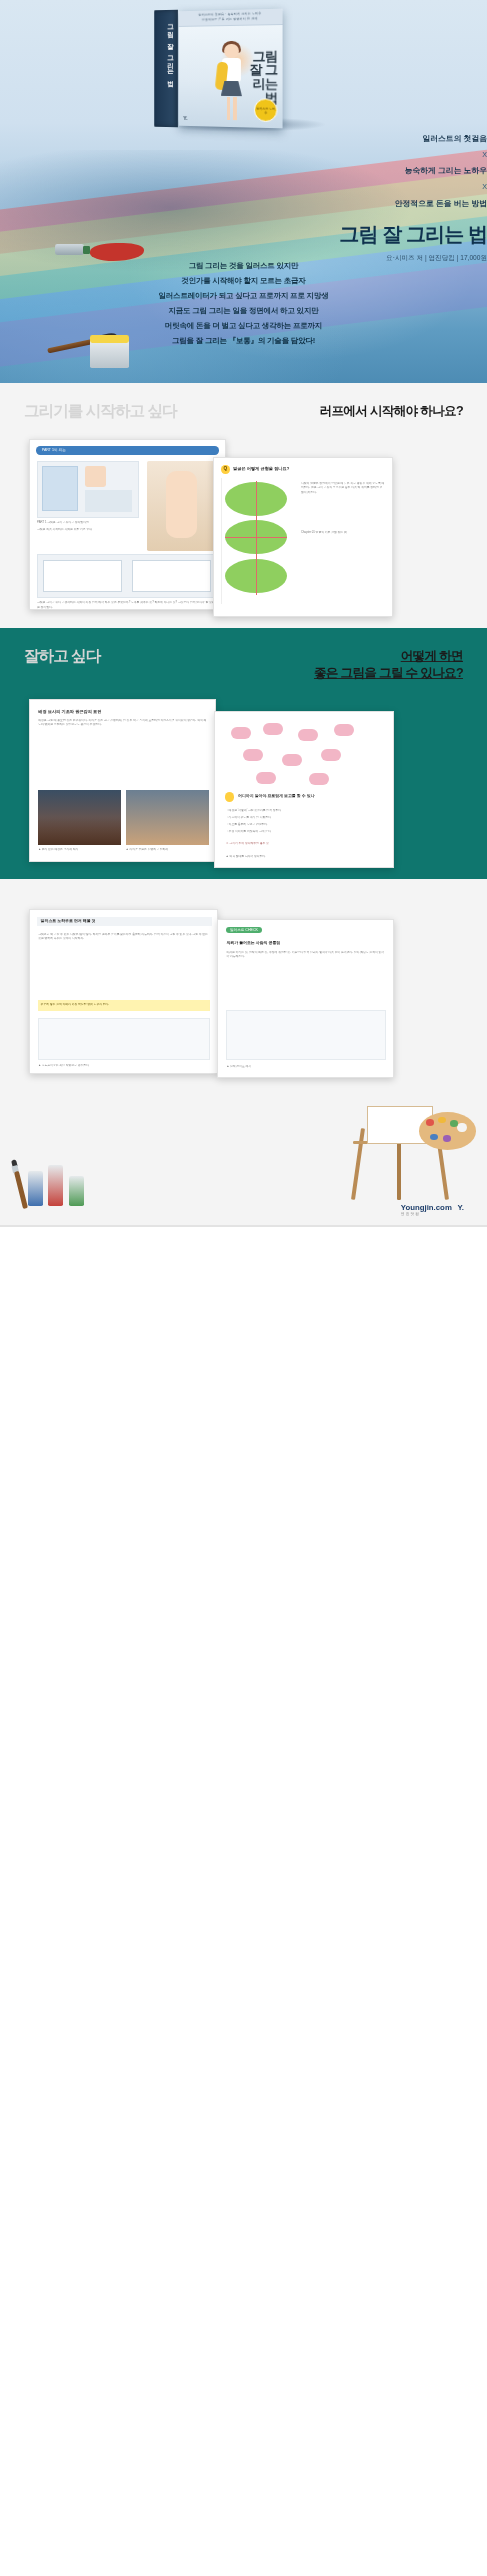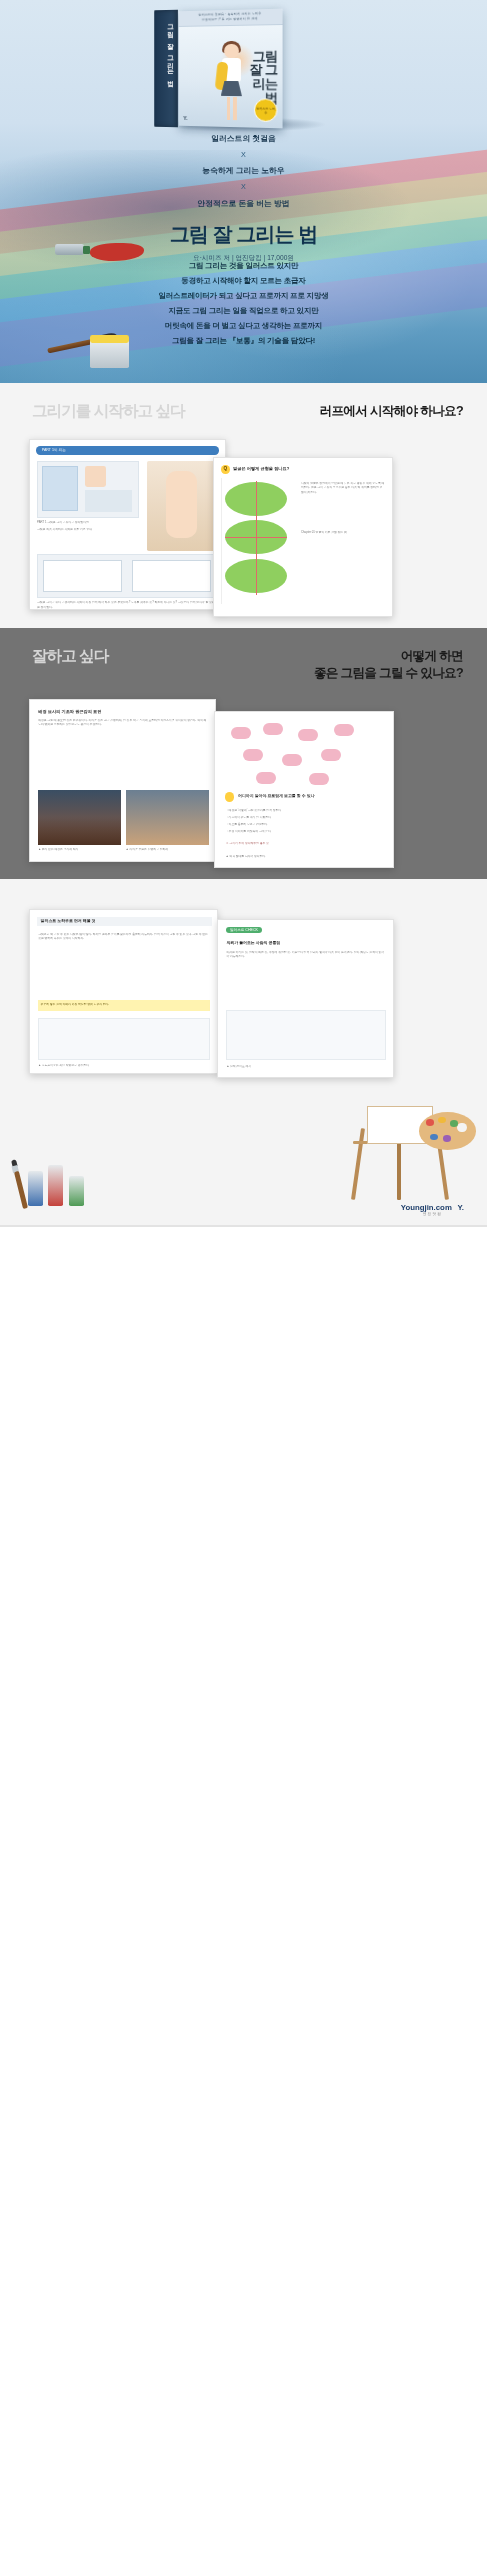--- a/index.html
+++ b/index.html
@@ -96,21 +96,21 @@
     border-radius: 1.2px 0 0 1.2px;
     box-shadow: inset -2.4px 0 4.8px rgba(0,0,0,.35);
   }
   .book-side-text {
     position:absolute; left:3.6px; top:9.6px; width:17px;
     writing-mode: vertical-rl; text-orientation: upright;
     color:#fff; font-size:6.6px; font-weight:bold; letter-spacing:-0.6px;
   }
 
   
-  .hero-copy { position:absolute; left:0; right:0; top:130px; text-align:center; }
+  .hero-copy { position:absolute; left:0; right:0; top:130px; text-align:right; }
   .kv-line { font-size:7.8px; color:#1d3a52; line-height:18px; font-weight:bold; }
   .kv-x { font-size:7.2px; color:#2b5a7d; line-height:14.4px; }
   .main-title {
     margin-top:8.4px; font-size:20px; font-weight:bold; color:#10334f; letter-spacing:-0.9px;
   }
   .byline { margin-top:6px; font-size:6.6px; color:#2c4d68; }
 
   
   .paint-tube { position:absolute; left:55px; top:242px; width:42px; height:15.6px; }
   .paint-tube .body { position:absolute; left:0; top:2.4px; width:29px; height:10.8px; border-radius:2.4px; background:linear-gradient(180deg,#cfd8dd,#97a6ae); }
@@ -132,24 +132,24 @@
 
   
   .intro {
     position:absolute; left:0; right:0; top:258px; text-align:center;
   }
   .intro p { font-size:7.5px; color:#133448; line-height:15px; font-weight:bold; letter-spacing:-0.2px; }
   .intro p.last { color:#0d2d42; }
 
   
   .section { position:relative; padding: 20.3px 24px 6px 24px; background:#f4f4f4; }
-  .section.alt { background:#737373; }
+  .section.alt { background:#0f766e;text-decoration:underline; }
   .sec-head { text-align:right; margin-bottom:10.8px; position:relative; }
   .ghost {
-    position:absolute; left:8px; top:-2.4px;
+    position:absolute; left:0; top:-2.4px;
     font-size:15.6px; font-weight:bold; color:#d5d5d5; letter-spacing:-1px;
   }
   .sec-q {
     font-size:12.6px; font-weight:bold; color:#1b1b1b; letter-spacing:-0.7px; line-height:1.35;
   }
   .spread { position:relative; height:191px; margin-top:3.6px; }
   .pg {
     position:absolute; background:#fff; box-shadow:0 1.8px 7.2px rgba(0,0,0,.18);
     overflow:hidden;
   }
@@ -172,21 +172,21 @@
   .palette { position:absolute; right:10.8px; bottom:77px; width:57px; height:38px; background:#e4b97e; border-radius:29px/19px; }
   .palette .hole { position:absolute; right:9.6px; top:10.8px; width:9.6px; height:9.6px; border-radius:50%; background:#f4f4f4; }
   .palette .d { position:absolute; width:7.8px; height:6.6px; border-radius:50%; }
   .tubes { position:absolute; left:27.5px; bottom:21.5px; width:72px; height:47px; }
   .tube { position:absolute; bottom:0; width:15.6px; border-radius:2.4px 2.4px 1.8px 1.8px; }
   .brush2 { position:absolute; left:17px; bottom:18px; width:6px; height:50px; transform:rotate(-14deg); }
   .brush2 .h { position:absolute; left:0; top:12px; width:4.8px; height:38px; background:#8b5a2b; border-radius:1.8px;}
   .brush2 .f { position:absolute; left:-0.6px; top:6px; width:6px; height:7.2px; background:#c6ced3;}
   .brush2 .t { position:absolute; left:0; top:0; width:4.8px; height:7.2px; background:#333; border-radius:2.4px 2.4px 0 0;}
 
-  .pub { position:absolute; right:23px; bottom:10.8px; text-align:center;margin-top:27px; }
+  .pub { position:absolute; right:23px; bottom:10.8px; text-align:left;margin-top:27px; }
   .pub .name { font-size:7.8px; font-weight:bold; color:#1f3f6b; }
   .pub .mark { display:inline-block; margin-left:3px; font-size:7.8px; font-weight:bold; color:#1f3f6b; }
   .pub .sub { font-size:3.6px; color:#7a7a7a; letter-spacing:1.2px; }
   .footer-rule { position:absolute; left:0; right:0; bottom:0; height:2.4px; background:#e3e3e3; }
 </style>
 </head>
 <body>
 
 <div class="page">
 
@@ -233,23 +233,23 @@
     </div>
 
     <div class="paint-tube">
       <div class="body"></div>
         <div class="cap"></div>
     </div>
     <div class="paint-splash"></div>
 
     <div class="intro">
       <p>그림 그리는 것을 일러스트 있지만</p>
-      <p>동경하고 시작해야 할지 모르는 초급자</p>
+      <p>것인가를 시작해야 할지 모르는 초급자</p>
       <p>일러스트레이터가 되고 싶다고 프로까지 프로 지망생</p>
-      <p>지금도 그림 그리는 일을 직업으로 하고 있지만</p>
+      <p>지금도 그림 그리는 일을 정면에서 하고 있지만</p>
       <p>머릿속에 돈을 더 벌고 싶다고 생각하는 프로까지</p>
       <p class="last">그림을 잘 그리는 『보통』의 기술을 담았다!</p>
     </div>
 
     <div class="brush">
       <div class="handle"></div>
         <div class="ferrule"></div>
         <div class="tip"></div>
     </div>
     <div class="paint-can">

